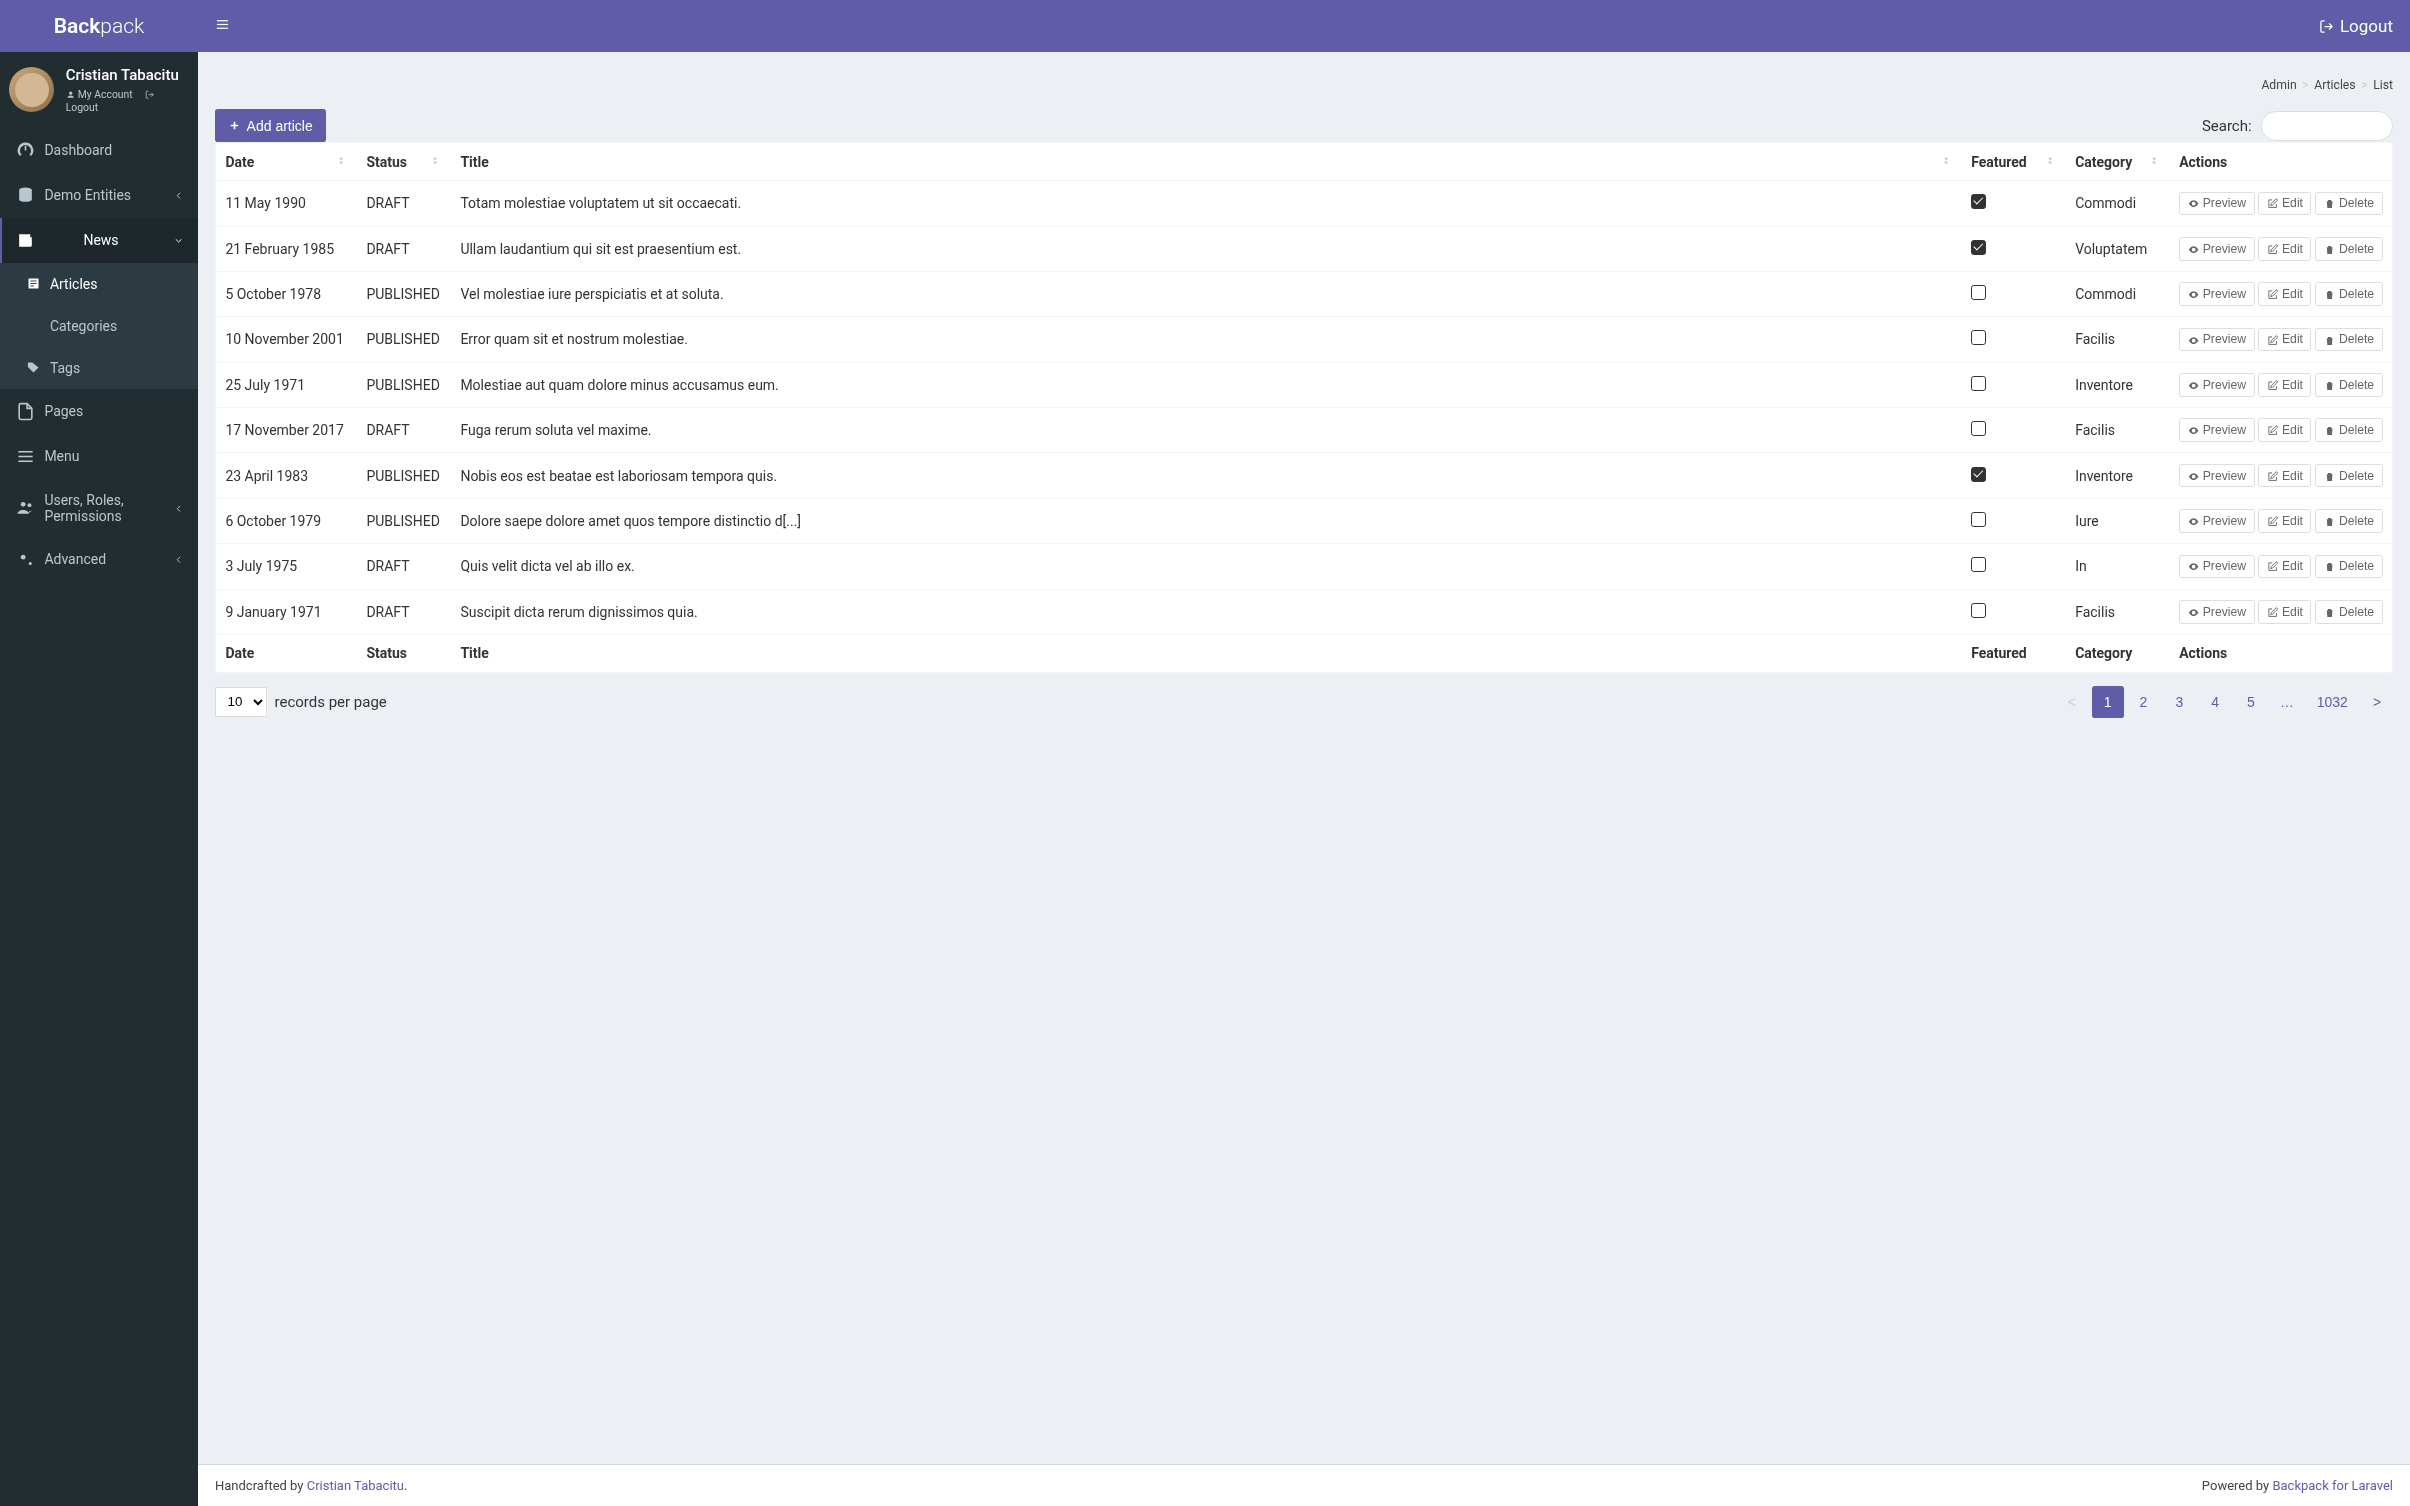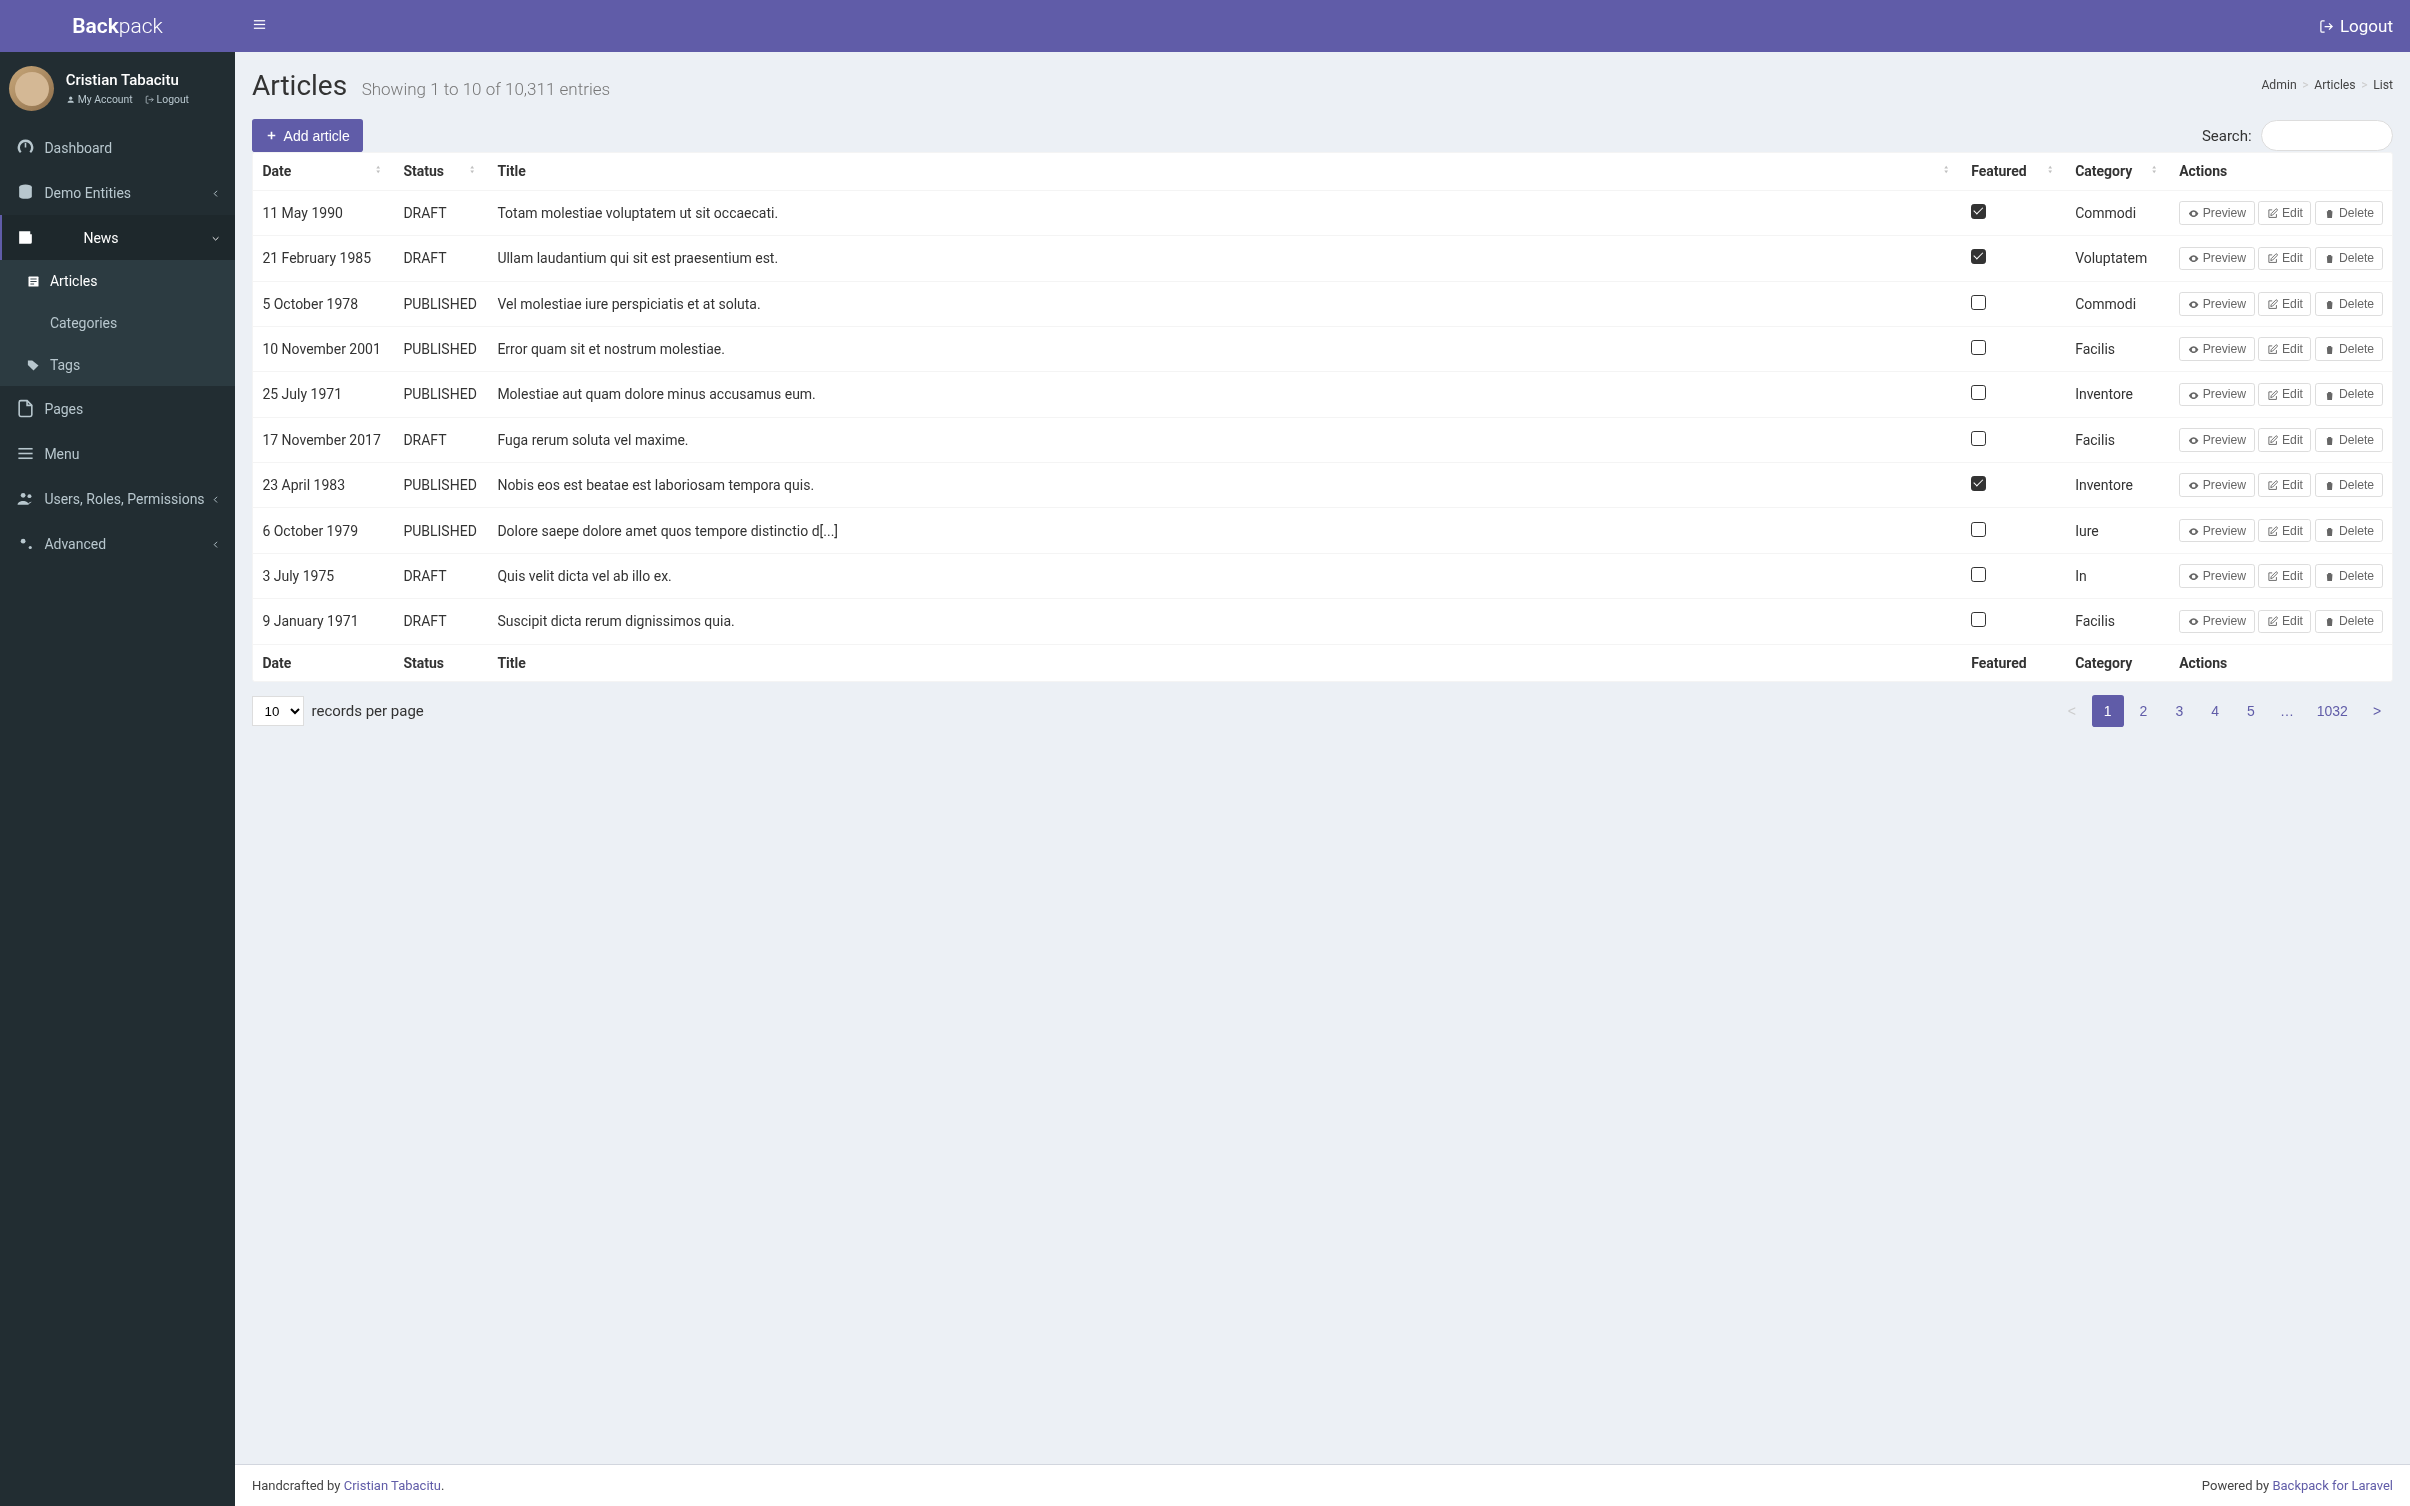--- a/index.html
+++ b/index.html
@@ -1,20 +1,20 @@
 <!DOCTYPE html>
 <html style="font-size:15px"><head>
 <meta charset="utf-8">
 <style>
 * { margin: 0; padding: 0; box-sizing: border-box; }
 body { font-family: -apple-system, BlinkMacSystemFont, "Segoe UI", Roboto, "Helvetica Neue", Arial, sans-serif; background: #ecf0f5; color: #333; font-size: 13px; }
 .wrapper { display: flex; min-height: 100vh; }
 
 
-.sidebar { width: 235px; background: #222d32; color: #b8c7ce; display: flex; flex-direction: column; }
+.sidebar { width: 198px; background: #222d32; color: #b8c7ce; display: flex; flex-direction: column; }
 .sidebar-header { background: #605ca8; height: 52px; display: flex; align-items: center; justify-content: center; }
 .logo { font-size: 21px; font-weight: 300; color: #fff; }
 .logo b { font-weight: 600; }
 .user-panel { padding: 14px 9.4px; display: flex; align-items: center; }
 .avatar { width: 45px; height: 45px; border-radius: 50%; background: linear-gradient(135deg, #c9a87a 0%, #8d6e4b 100%); margin-right: 11.3px; flex-shrink: 0; display: flex; align-items: center; justify-content: center; overflow: hidden; }
 .avatar-face { width: 34px; height: 34px; border-radius: 50%; background: #d4b895; }
 .user-info { flex: 1; }
 .user-name { color: #fff; font-size: 15px; font-weight: 500; margin-bottom: 3.8px; }
 .user-links { font-size: 10.4px; color: #b8c7ce; }
 .user-links a { color: #b8c7ce; text-decoration: none; margin-right: 9.4px; }
@@ -215,24 +215,20 @@
       <div class="logout-btn">
         <svg viewBox="0 0 24 24" fill="none" stroke="currentColor" stroke-width="2">
             <path d="M9 21H5a2 2 0 01-2-2V5a2 2 0 012-2h4M16 17l5-5-5-5M21 12H9"></path>
           </svg>
         <span>Logout</span>
       </div>
     </div>
 
     <div class="content-header">
       <div class="breadcrumb" id="breadcrumb"><a href="#">Admin</a><span>&gt;</span><a href="#">Articles</a><span>&gt;</span><a href="#">List</a></div>
-      <h1 class="page-title">
-        <span>Articles</span>
-        <small>Showing 1 to 10 of 10,311 entries</small>
-      </h1>
     </div>
 
     <div class="content">
       <div class="toolbar">
         <button class="btn btn-primary">
           <svg viewBox="0 0 24 24" fill="currentColor">
               <path d="M12 5v14M5 12h14" stroke="currentColor" stroke-width="3"></path>
             </svg>
           <span>Add article</span>
         </button>

